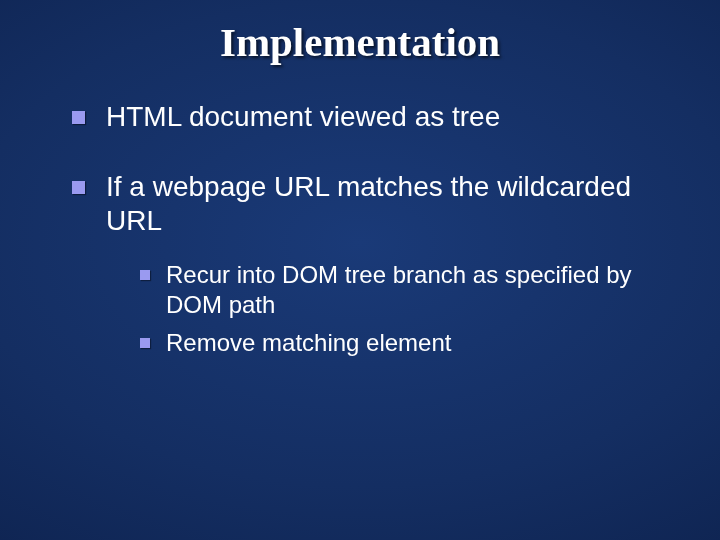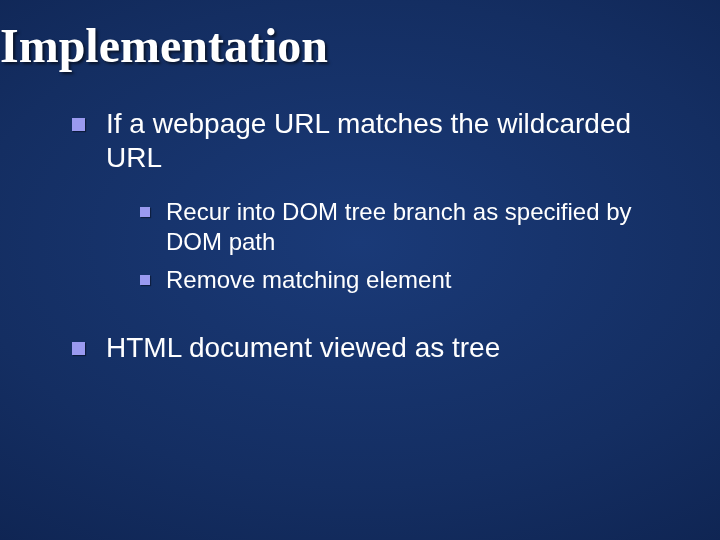--- a/index.html
+++ b/index.html
@@ -13,22 +13,23 @@
     overflow: hidden;
   }
   .slide {
     width: 720px;
     height: 540px;
     box-sizing: border-box;
     padding: 18px 0 0 0;
     position: relative;
   }
   .title {
+    text-align: center;
     font-family: "Times New Roman", Times, serif;
-    font-size: 48px;
+    font-size: 41px;
     font-weight: bold;
     color: #fff;
     text-shadow: 2px 2px 3px rgba(0,0,0,0.6);
     margin-bottom: 34px;
   }
   ul.outer {
     list-style: none;
     margin: 0;
     padding: 0 48px 0 72px;
   }
@@ -73,27 +74,27 @@
   }
 </style>
 </head>
 <body>
 
 <div class="slide">
   <div class="title">Implementation</div>
 
   <ul class="outer">
     <li>
+      <span>HTML document viewed as tree</span>
+    </li>
+    <li>
       <span>If a webpage URL matches the wildcarded URL</span>
       <ul class="inner">
         <li>
           <span>Recur into DOM tree branch as specified by DOM path</span>
         </li>
         <li>
           <span>Remove matching element</span>
         </li>
       </ul>
     </li>
-    <li>
-      <span>HTML document viewed as tree</span>
-    </li>
   </ul>
 </div>
 
 </body></html>

